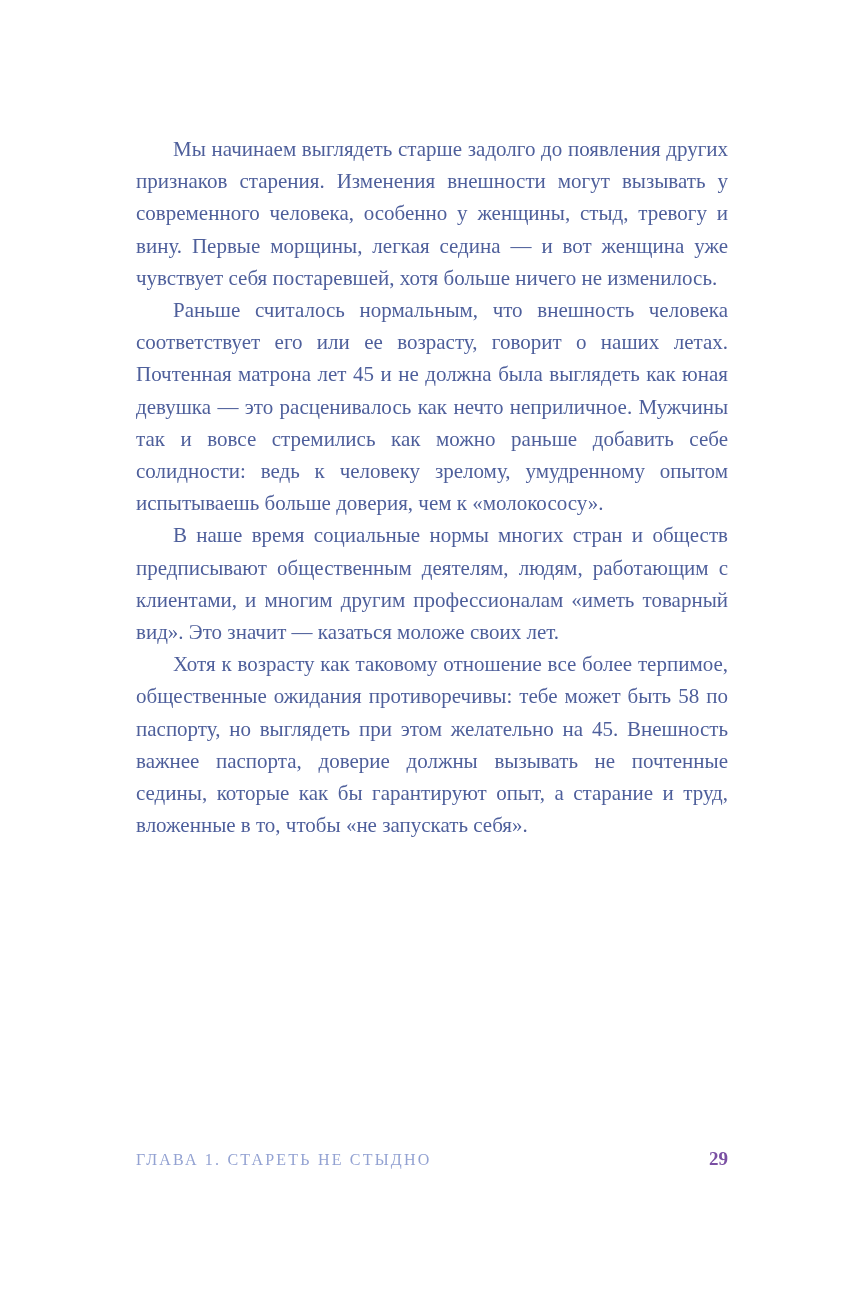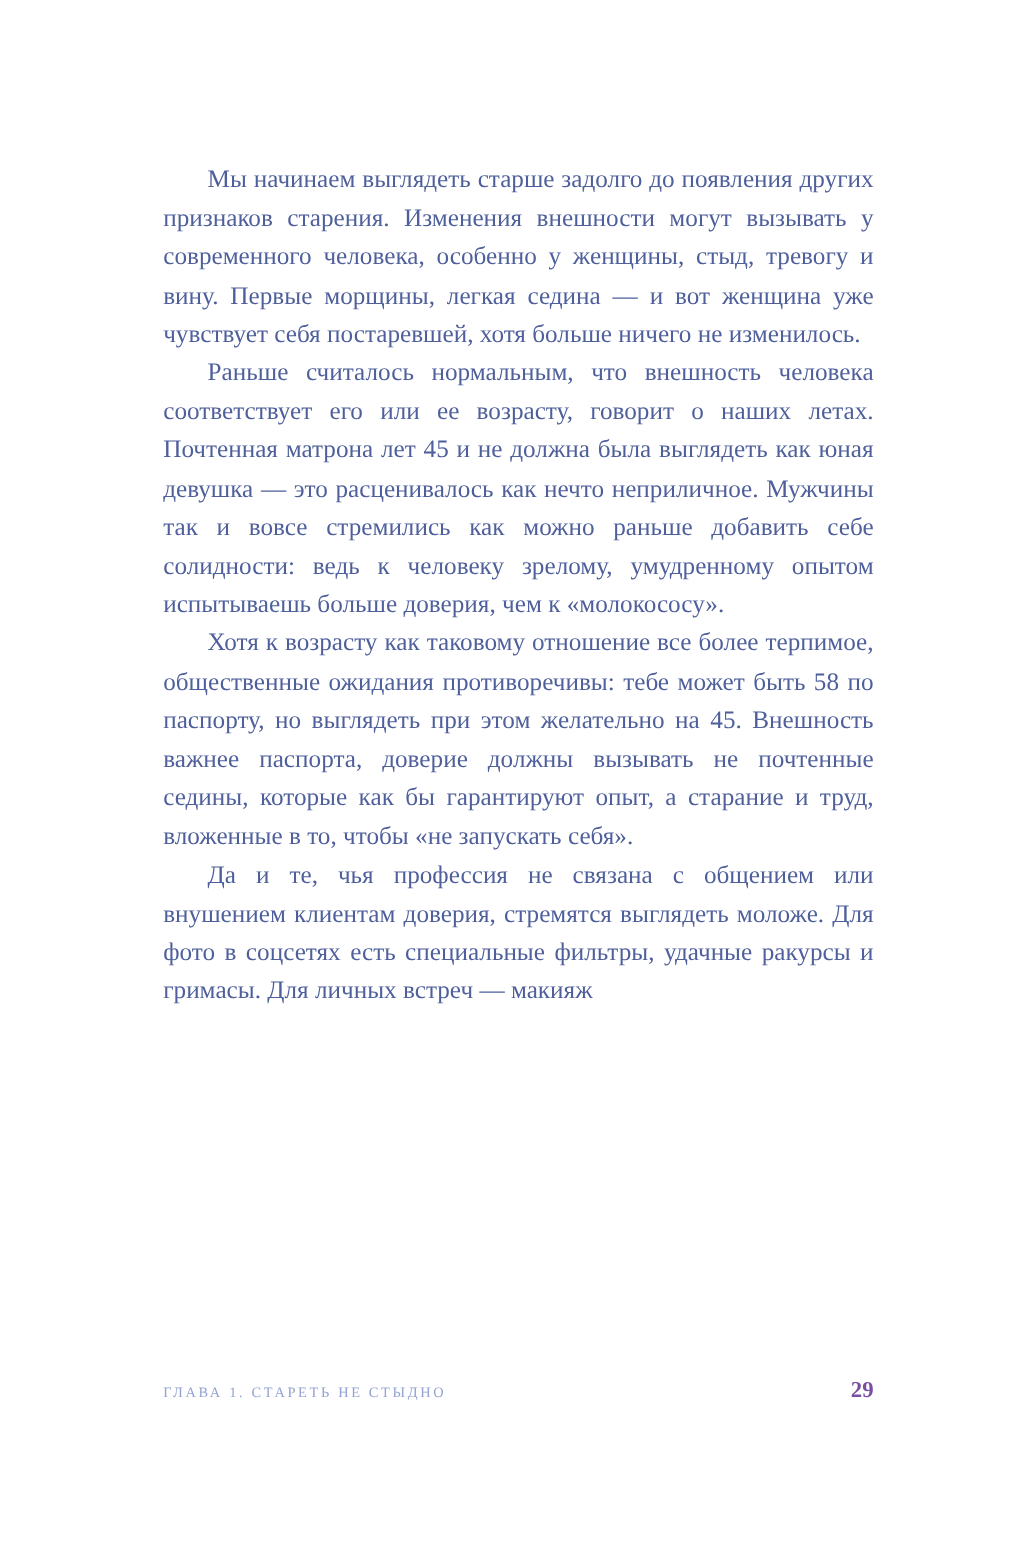--- a/index.html
+++ b/index.html
@@ -39,21 +39,21 @@
     position: absolute;
     left: 136px;
     top: 1148px;
     width: 592px;
     display: flex;
     justify-content: space-between;
     align-items: baseline;
   }
   .running-chapter {
     color: var(--footer-chapter-color);
-    font-size: 12px;
+    font-size: 16px;
     letter-spacing: 2.2px;
     text-transform: uppercase;
     font-family: "Liberation Serif", "DejaVu Serif", serif;
     text-align: right;
   }
   .page-number {
     color: var(--page-number-color);
     font-size: 19px;
     font-weight: bold;
     font-family: "Liberation Serif", "DejaVu Serif", serif;
@@ -61,22 +61,22 @@
   }
 </style>
 </head>
 <body>
 
 <div class="page">
 
   <main class="text-block">
     <p>Мы начинаем выглядеть старше задолго до появления других признаков старения. Изменения внешности могут вызывать у современного человека, особенно у женщины, стыд, тревогу и вину. Первые морщины, легкая седина — и вот женщина уже чувствует себя постаревшей, хотя больше ничего не изменилось.</p>
     <p>Раньше считалось нормальным, что внешность человека соответствует его или ее возрасту, говорит о наших летах. Почтенная матрона лет 45 и не должна была выглядеть как юная девушка — это расценивалось как нечто неприличное. Мужчины так и вовсе стремились как можно раньше добавить себе солидности: ведь к человеку зрелому, умудренному опытом испытываешь больше доверия, чем к «молокососу».</p>
+    <p>В наше время социальные нормы многих стран и обществ предписывают общественным деятелям, людям, работающим с клиентами, и многим другим профессионалам «иметь товарный вид». Это значит — казаться моложе своих лет.</p>
     <p>Хотя к возрасту как таковому отношение все более терпимое, общественные ожидания противоречивы: тебе может быть 58 по паспорту, но выглядеть при этом желательно на 45. Внешность важнее паспорта, доверие должны вызывать не почтенные седины, которые как бы гарантируют опыт, а старание и труд, вложенные в то, чтобы «не запускать себя».</p>
-    <p>Да и те, чья профессия не связана с общением или внушением клиентам доверия, стремятся выглядеть моложе. Для фото в соцсетях есть специальные фильтры, удачные ракурсы и гримасы. Для личных встреч — макияж</p>
   </main>
 
   <footer class="page-footer">
     <span class="running-chapter">ГЛАВА 1.  СТАРЕТЬ НЕ СТЫДНО</span>
     <span class="page-number">29</span>
   </footer>
 
 </div>
 
 </body></html>

